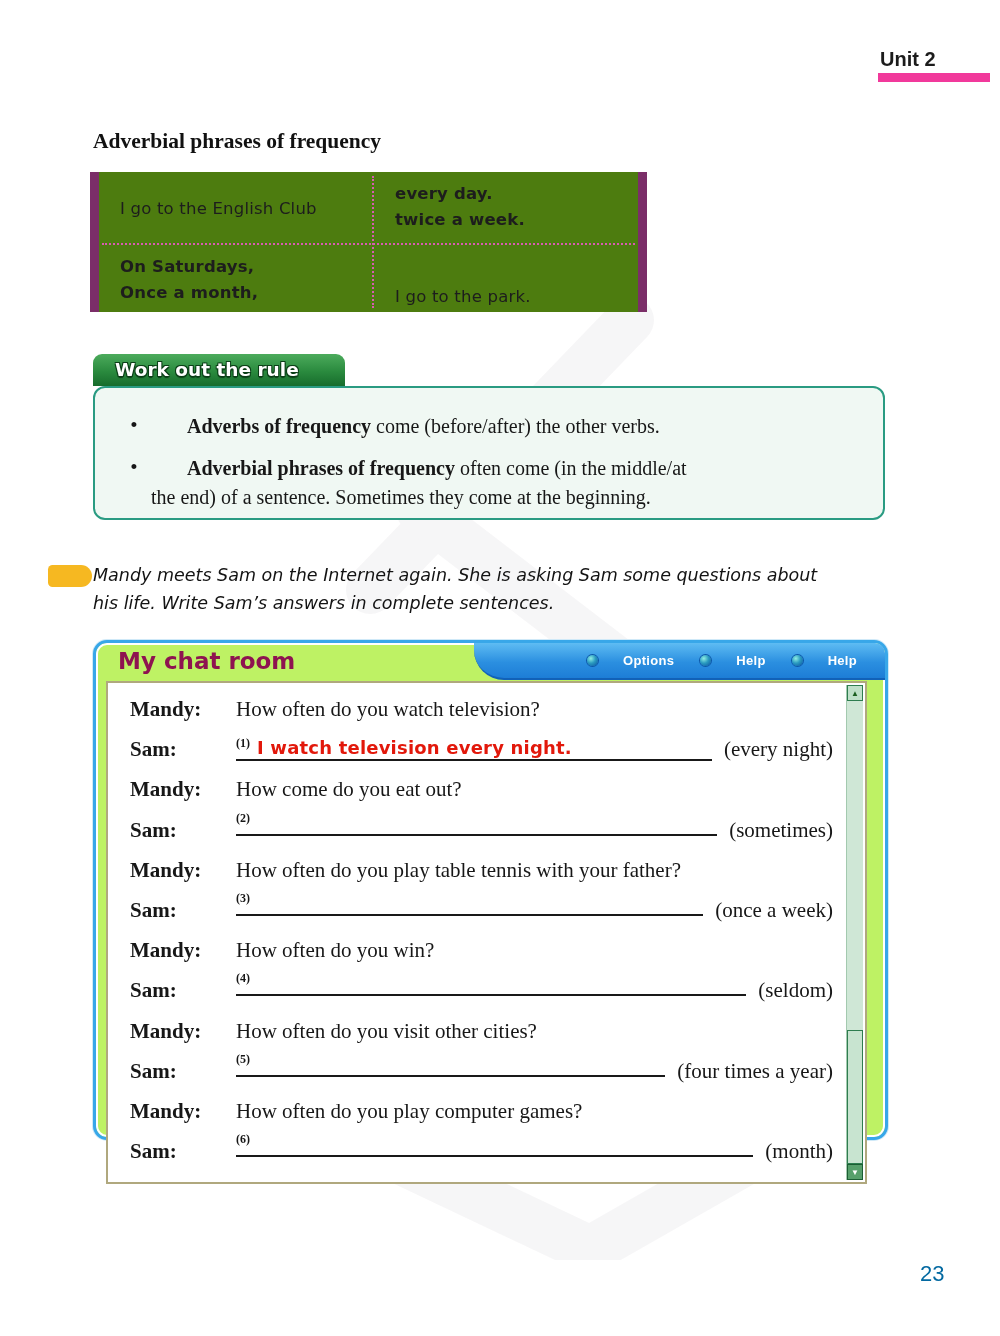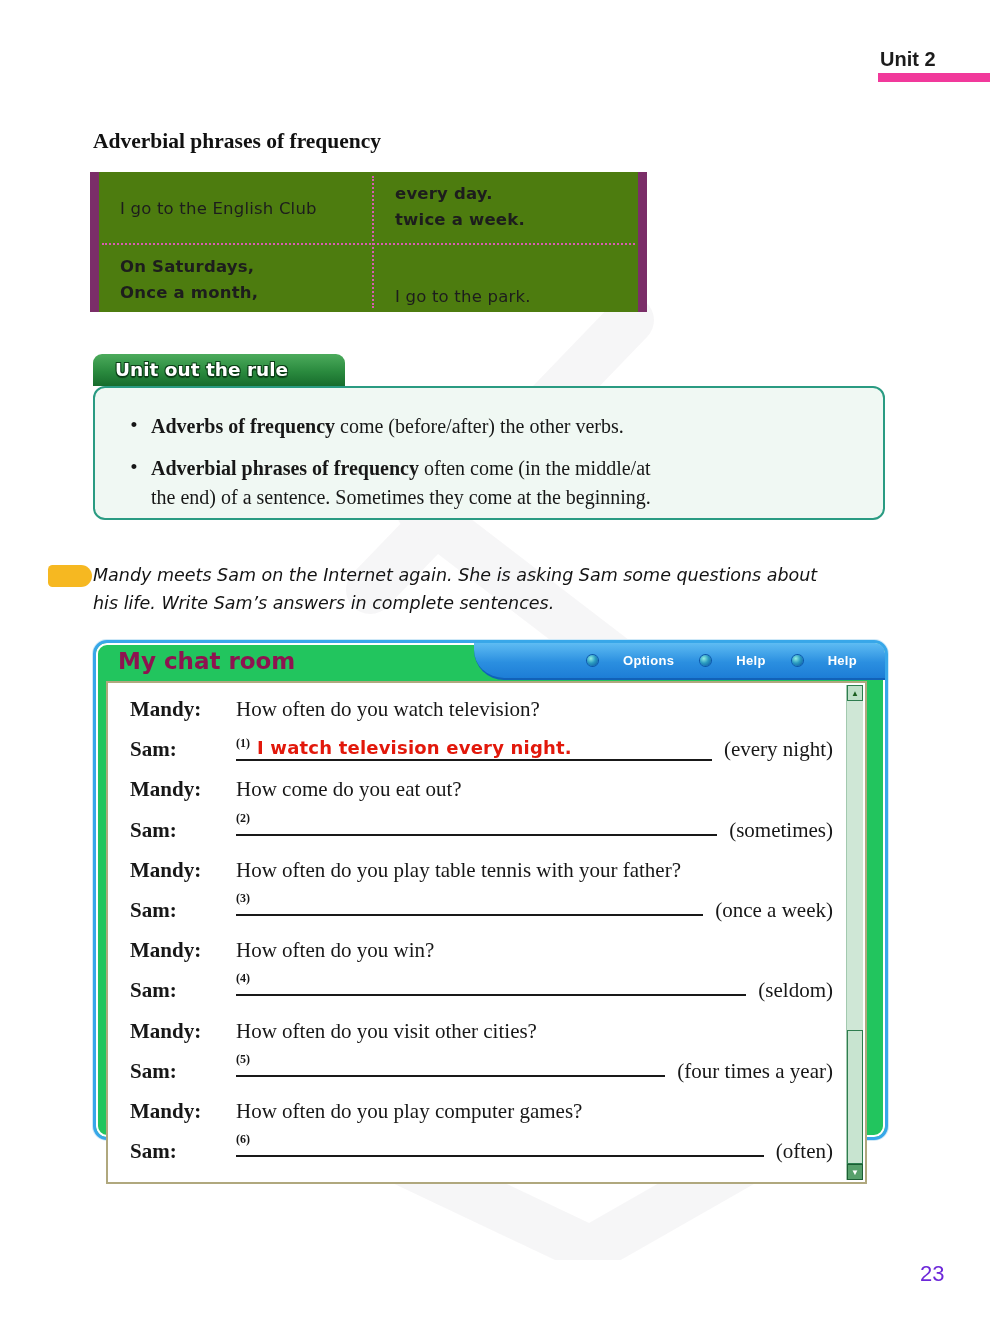--- a/index.html
+++ b/index.html
@@ -33,32 +33,32 @@
           background:linear-gradient(180deg,#4cab5c 0%,#2a8a3e 55%,#176c2c 100%);
           border-radius:9px 9px 0 0;padding-left:22px;box-sizing:border-box;
           font-family:"DejaVu Sans",sans-serif;font-weight:bold;font-size:18.5px;color:#fff;
           text-shadow:1px 1px 0 #0b3f17,-1px 1px 0 #0b3f17,1px -1px 0 #0b3f17,-1px -1px 0 #0b3f17,0 2px 1px #0b3f17;}
   .rulebox{position:absolute;left:93px;top:386px;width:792px;height:134px;box-sizing:border-box;
            border:2.5px solid #2a9b82;border-radius:12px;background:#f0f8f3;}
   .rulebox .li{display:flex;margin:0 0 13px 0;}
   .rulebox .lis{padding:24px 30px 0 22px;}
   .dot{width:34px;font-size:21px;line-height:27px;text-align:center;flex-shrink:0;}
   .li p{margin:0;font-size:20px;line-height:29px;white-space:pre-line;width:615px;}
-  .li b{font-weight:bold;}
+  .li b{font-weight:bold;margin-left:36px;}
 
   
   .marker{position:absolute;left:48px;top:565px;width:44px;height:22px;background:#f6b821;
           border-radius:5px 12px 12px 5px;}
   .instruction{position:absolute;left:93px;top:562px;width:740px;
                font-family:"DejaVu Sans",sans-serif;font-style:italic;font-size:17.5px;
                line-height:27.5px;color:#131313;white-space:pre-line;}
 
   
   .chatwin{position:absolute;left:93px;top:640px;width:795px;height:500px;box-sizing:border-box;
-           border:3px solid #38a7e9;border-radius:14px;background:#22c55e;
+           border:3px solid #38a7e9;border-radius:14px;background:#bef264;
            box-shadow:inset 0 0 0 2px #ffffff,0 0 0 1px #cfe9f8;}
   .chat-title{position:absolute;left:22px;top:0;height:36px;line-height:36px;
               font-family:"DejaVu Sans",sans-serif;font-weight:bold;font-size:23px;color:#8e1350;}
   .chat-menu{position:absolute;left:378px;right:0;top:0;height:37px;box-sizing:border-box;
              background:linear-gradient(180deg,#5ebcf3 0%,#2b8fe0 55%,#1d7dd6 100%);
              border-bottom-left-radius:30px;border-top-right-radius:10px;
              border-bottom:2px solid #1161b8;
              display:flex;align-items:center;justify-content:flex-end;gap:26px;padding-right:28px;}
   .menu-item{display:flex;align-items:center;gap:25px;cursor:default;}
   .menu-dot{width:11px;height:11px;border-radius:50%;
@@ -84,21 +84,21 @@
   .sbar{position:absolute;top:2px;bottom:2px;right:2px;width:16px;background:#cfe7d6;
         border-left:1px solid #a3c9af;}
   .sbtn{position:absolute;left:0;width:100%;height:16px;box-sizing:border-box;
         display:flex;align-items:center;justify-content:center;font-size:8px;}
   .sbtn.up{top:0;background:#bfe0c9;border:1px solid #2e7d4f;color:#1b5e20;}
   .sbtn.down{bottom:0;background:#57a06b;border:1px solid #1b5e33;color:#ffffff;}
   .sthumb{position:absolute;left:0;right:0;top:345px;bottom:16px;background:#c8e4d0;
           border:1px solid #2e7d4f;box-sizing:border-box;}
 
   .pagenum{position:absolute;left:920px;top:1261px;font-family:"Liberation Sans",sans-serif;
-           font-size:22px;color:#6d28d9;}
+           font-size:22px;color:#0369a1;}
 </style>
 </head>
 <body>
 
 <div class="page">
 
   <svg class="wm" width="700" height="1000" viewBox="0 0 700 1000">
     <g fill="none" stroke="#f0eff1" stroke-width="48" stroke-linecap="round">
       <path d="M 470 60 L 210 330"></path>
       <path d="M 260 250 L 560 480"></path>
@@ -123,21 +123,21 @@
       <div>On Saturdays,</div>
       <div>Once a month,</div>
     </div>
     <div class="cell b c2">
       <div>every day.</div>
       <div>twice a week.</div>
     </div>
     <div class="cell c4">I go to the park.</div>
   </div>
 
-  <div class="banner">Unit out the rule</div>
+  <div class="banner">Work out the rule</div>
   <div class="rulebox">
     <div class="lis">
       <div class="li">
         <span class="dot">•</span>
         <p><b>Adverbs of frequency</b><span> come (before/after) the other verbs.</span></p>
       </div>
       <div class="li">
         <span class="dot">•</span>
         <p><b>Adverbial phrases of frequency</b><span> often come (in the middle/at
 the end) of a sentence. Sometimes they come at the beginning.</span></p>
@@ -237,21 +237,21 @@
         <div class="crow">
           <span class="speaker">Mandy:</span>
           <span class="qtext">How often do you play computer games?</span>
         </div>
         <div class="crow">
           <span class="speaker">Sam:</span>
           <span class="blankwrap">
               <sup class="num">(6)</sup>
               <span class="ans"></span>
             </span>
-          <span class="hint">(often)</span>
+          <span class="hint">(month)</span>
         </div>
 
       </div>
 
       <div class="sbar">
         <div class="sbtn up">▲</div>
         <div class="sthumb"></div>
         <div class="sbtn down">▼</div>
       </div>
     </div>

